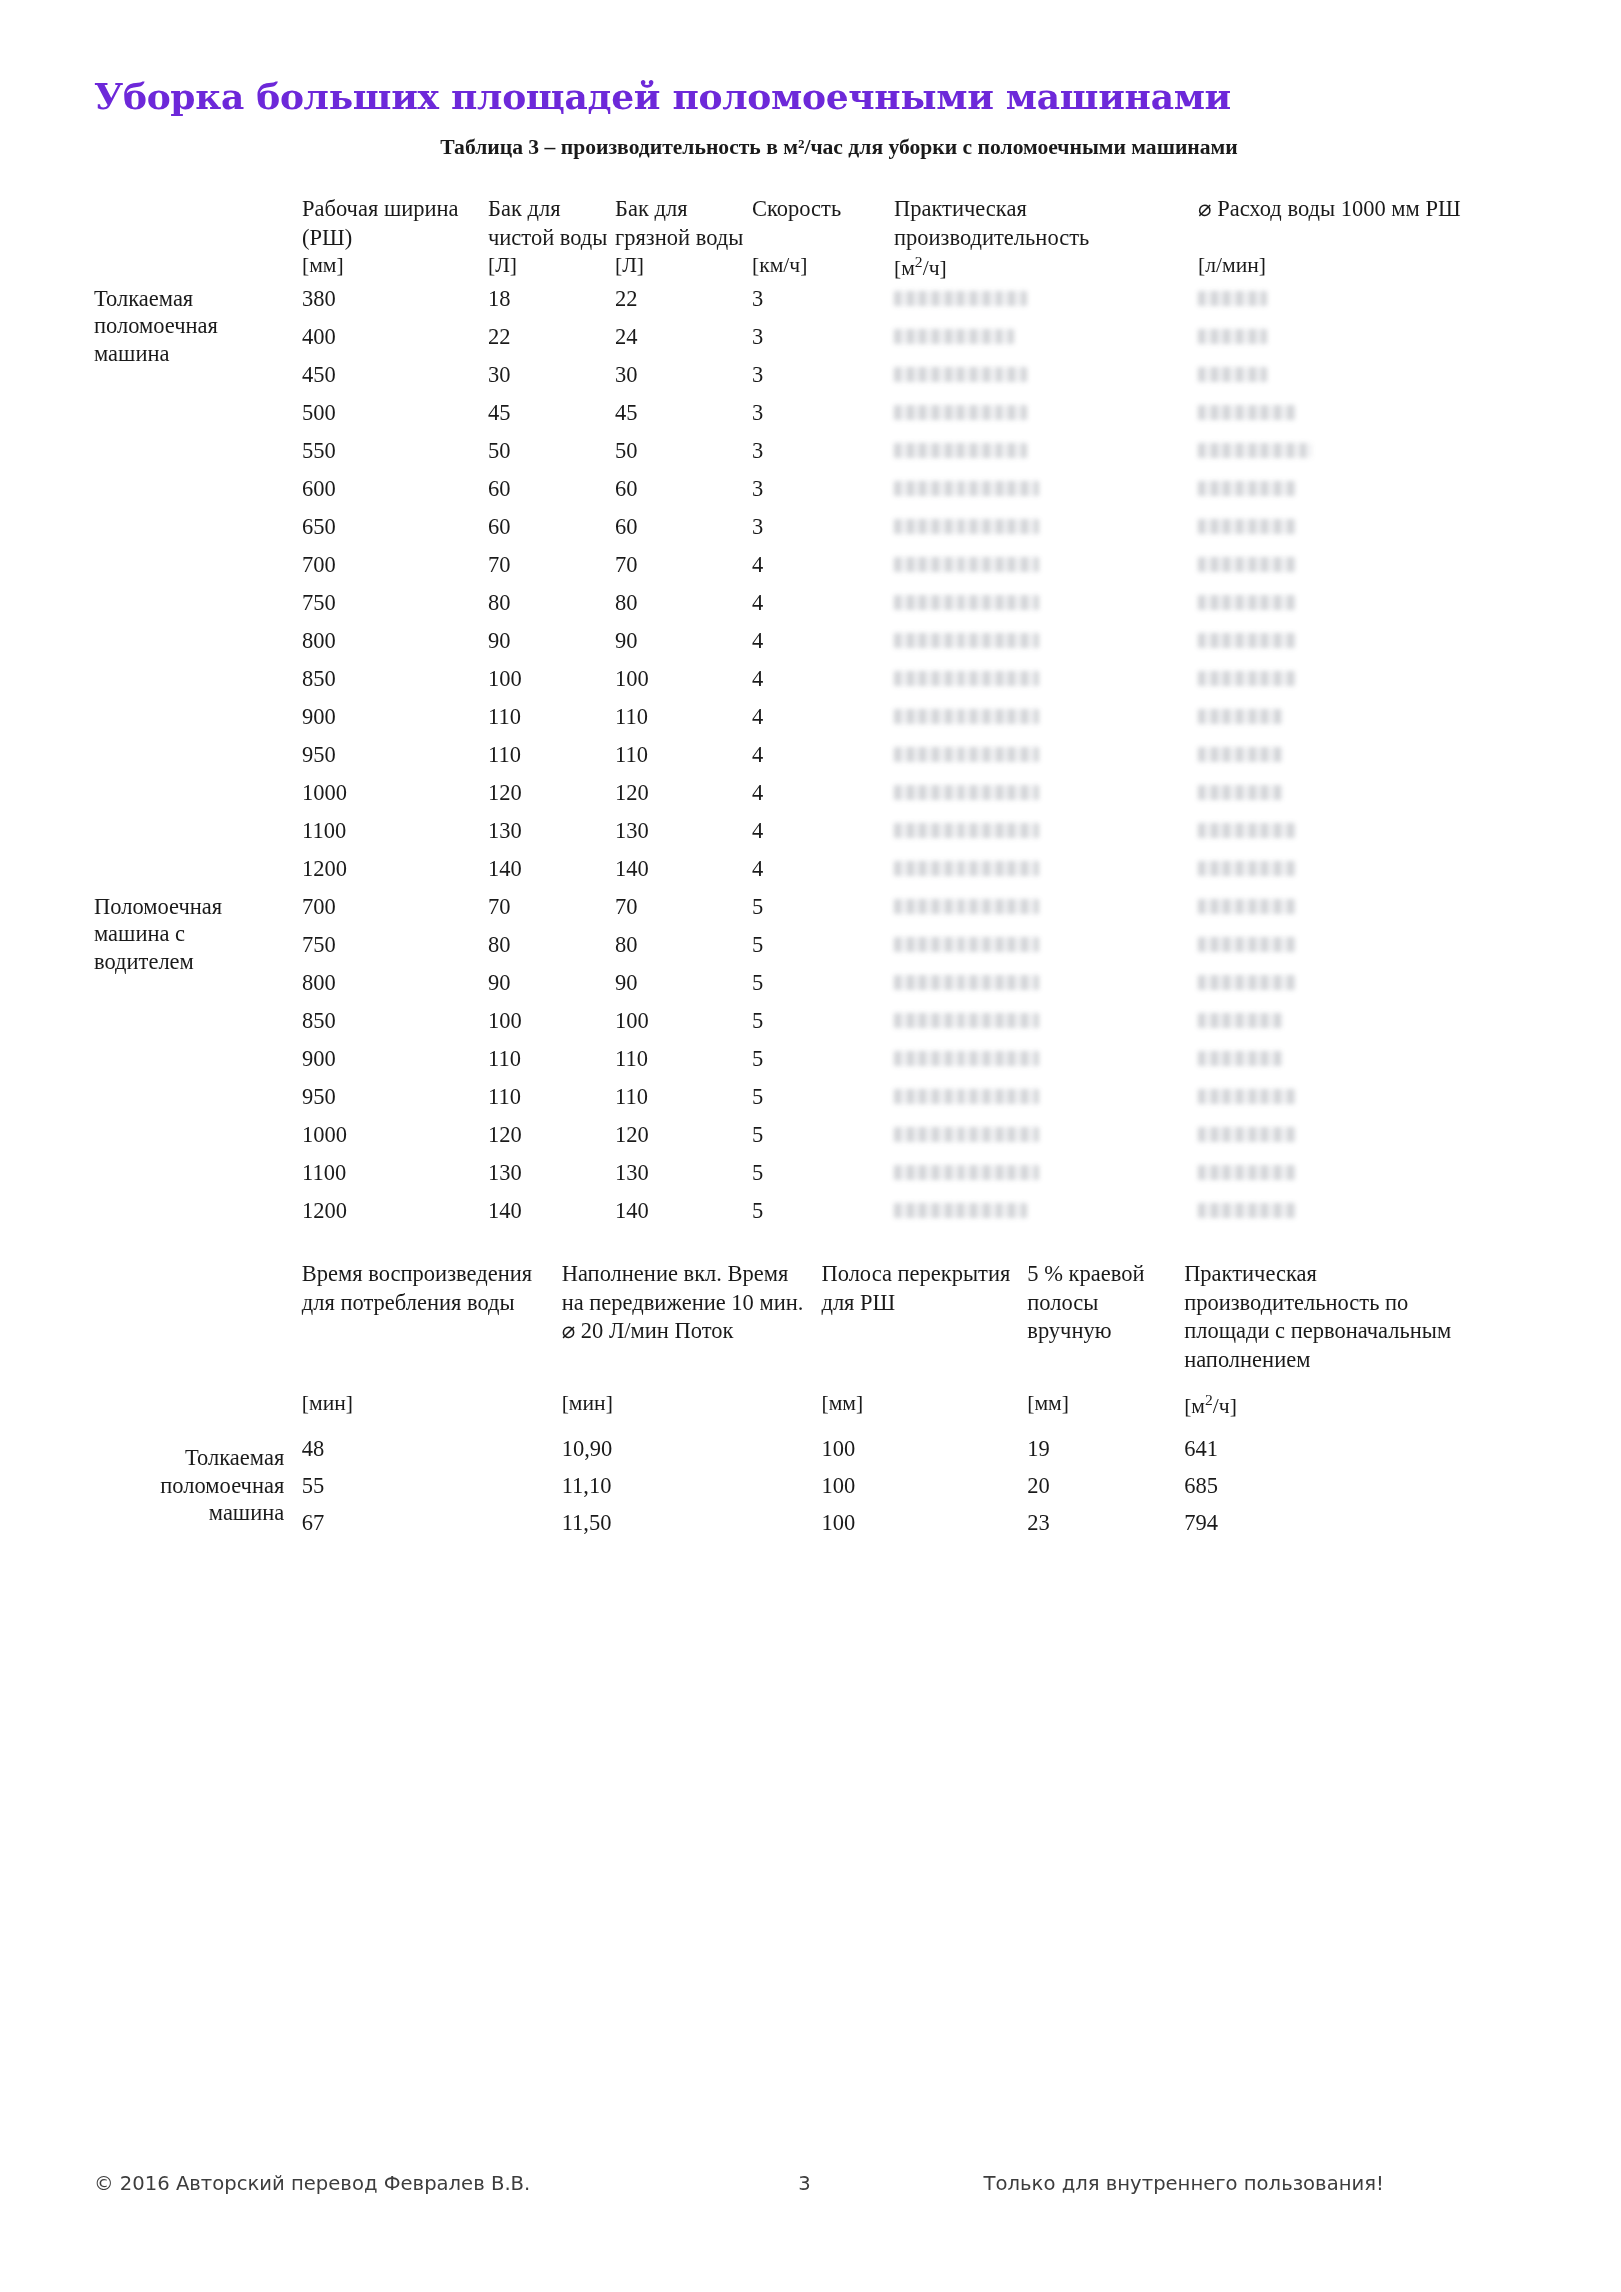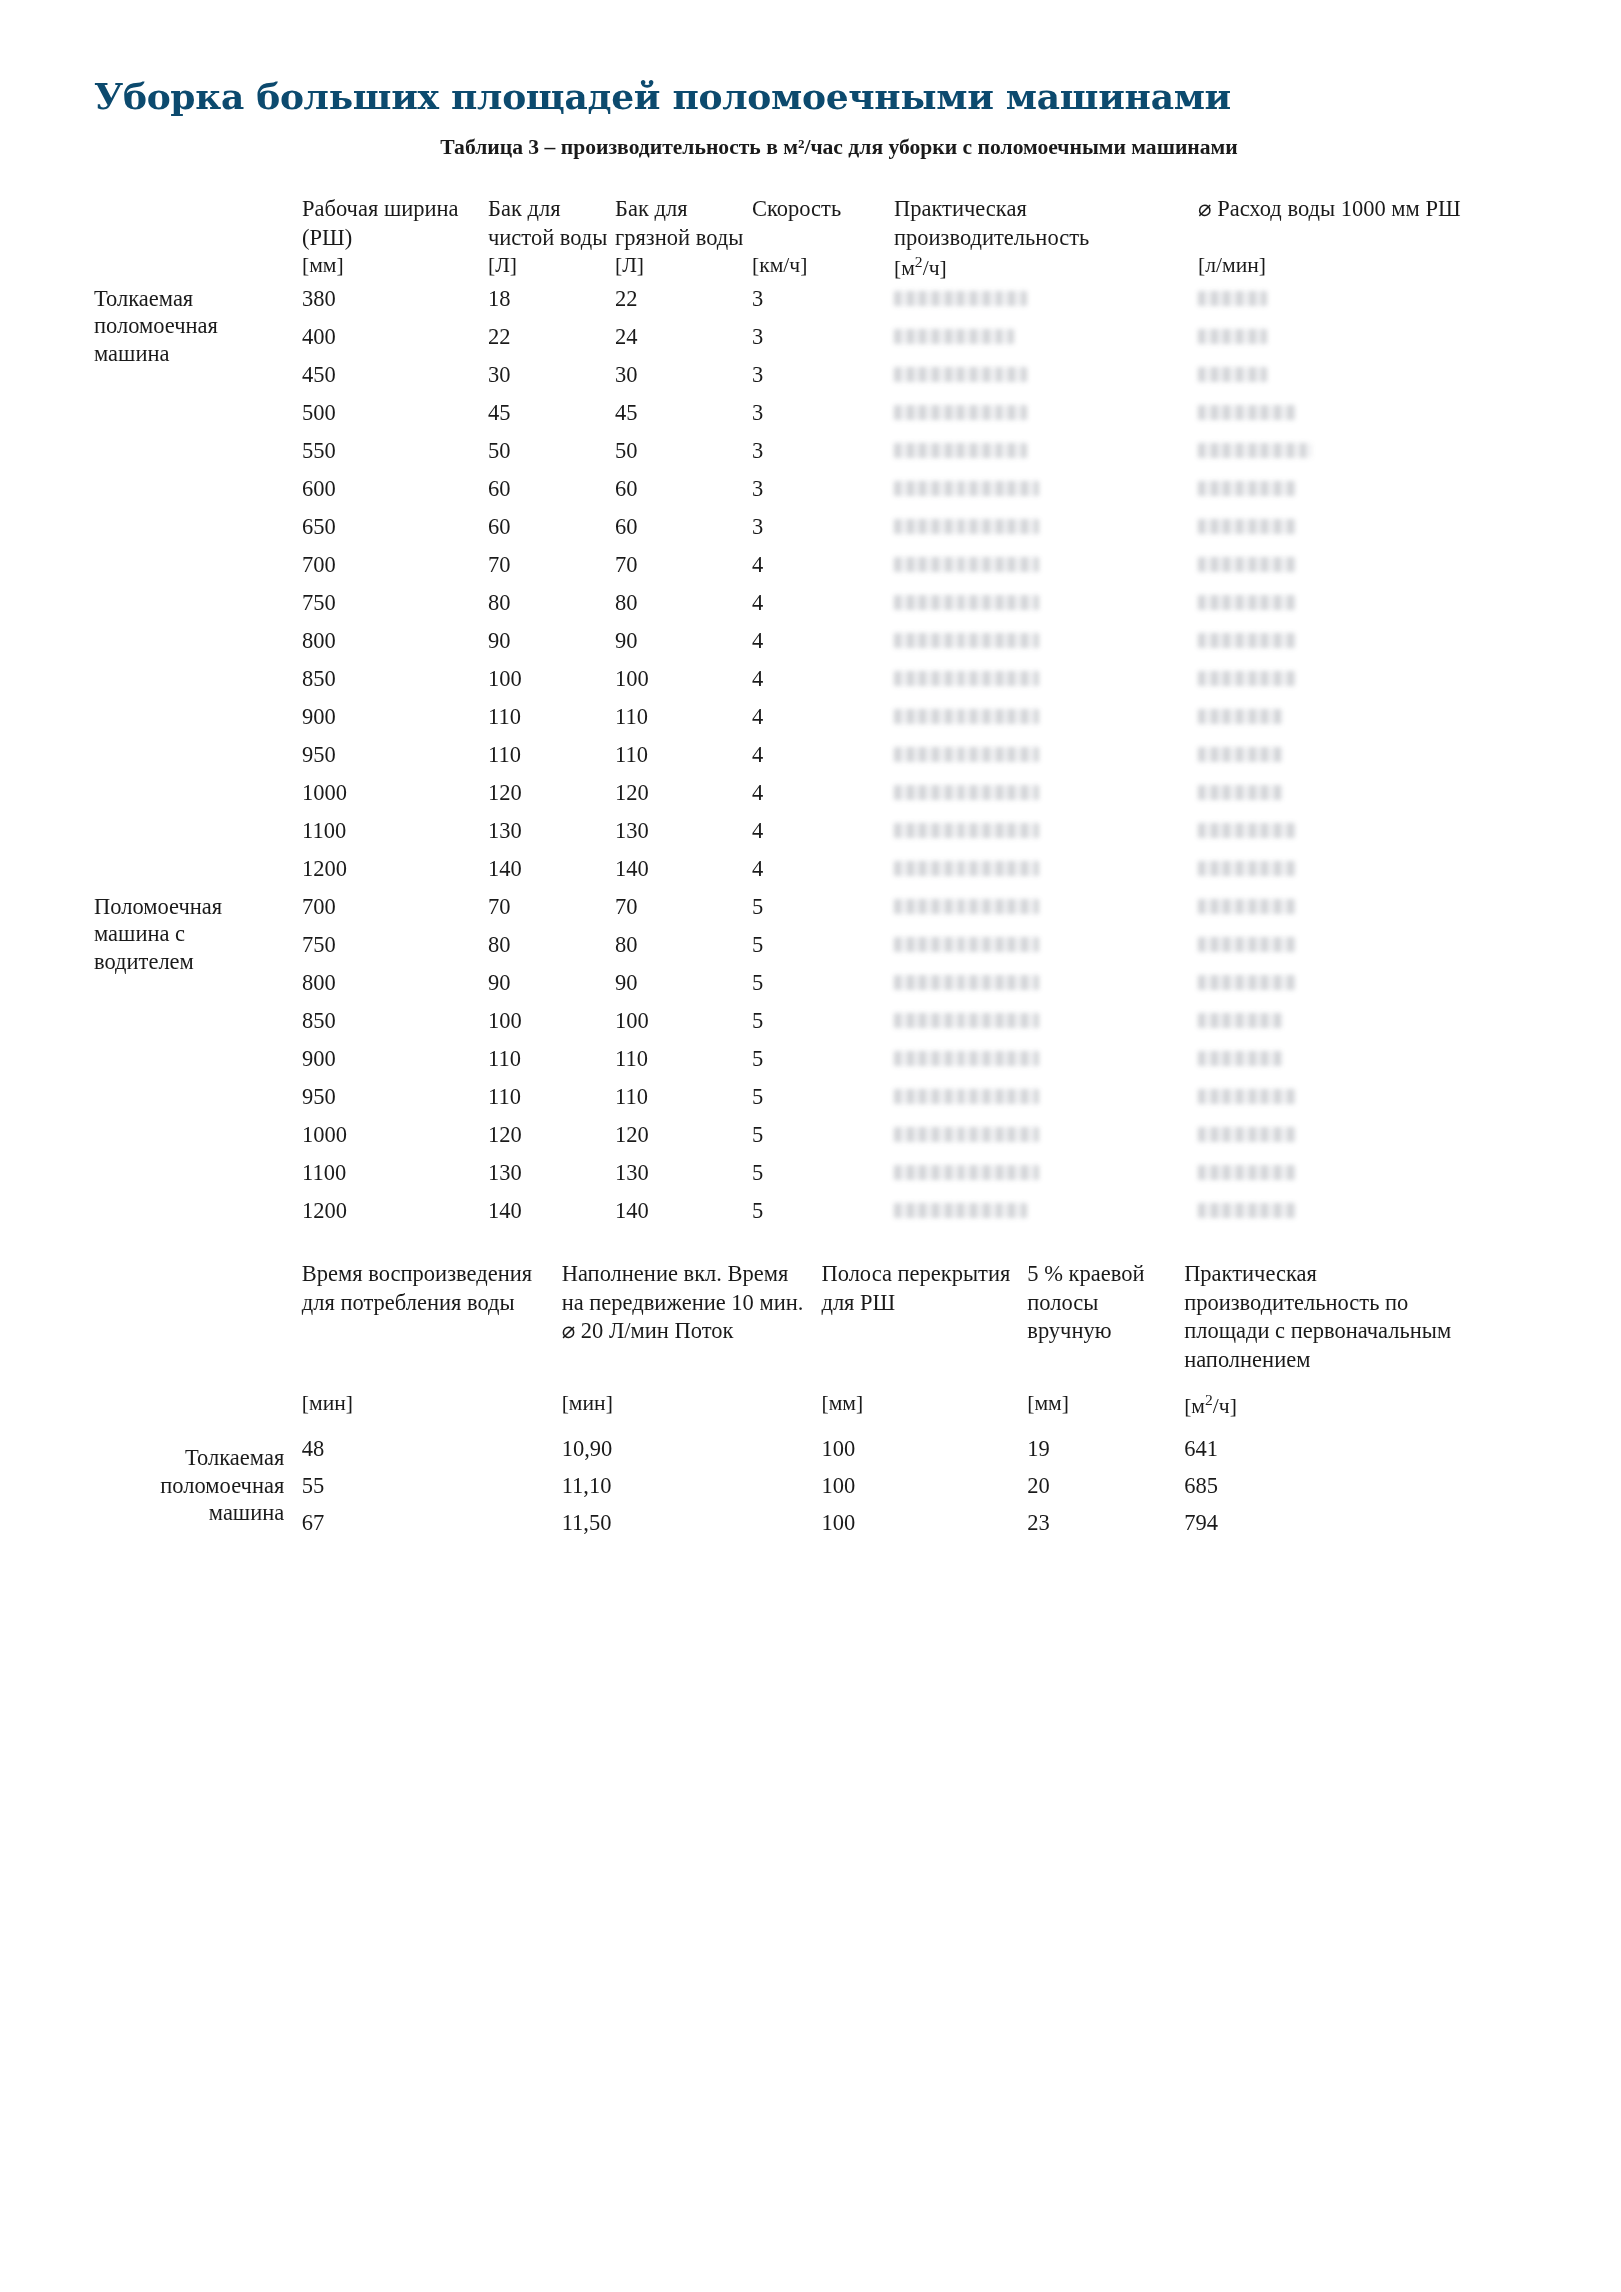--- a/index.html
+++ b/index.html
@@ -23,21 +23,21 @@
   .content {
     position: absolute;
     left: 94px;
     top: 76px;
     width: 1431px;
   }
   h1.doc-title {
     font-family: "DejaVu Serif", serif;
     font-size: 36px;
     font-weight: bold;
-    color: #0c4a6e;
+    color: #6d28d9;
     margin: 0 0 17.6px 0;
     letter-spacing: -0.3px;
     line-height: 1.15;
   }
   .intro {
     font-size: 23.5px;
     line-height: 1.32;
     margin: 0 0 45px 0;
     max-width: 1264px;
   }
@@ -465,14 +465,19 @@
           <td>11,50</td>
           <td>100</td>
           <td>23</td>
           <td>794</td>
         </tr>
       </tbody>
     </table>
 
   </div>
 
+  <div class="footer">
+    <div class="f-left">© 2016 Авторский перевод Февралев В.В.</div>
+    <div class="f-center">3</div>
+    <div class="f-right">Только для внутреннего пользования!</div>
+  </div>
 </div>
 
 
 </body></html>

